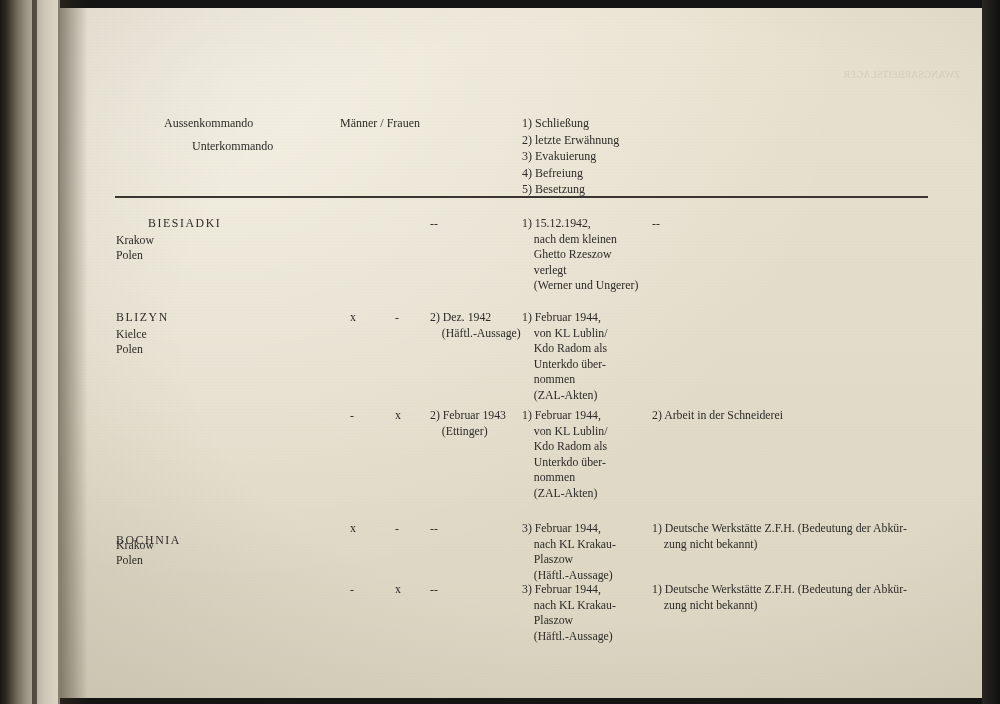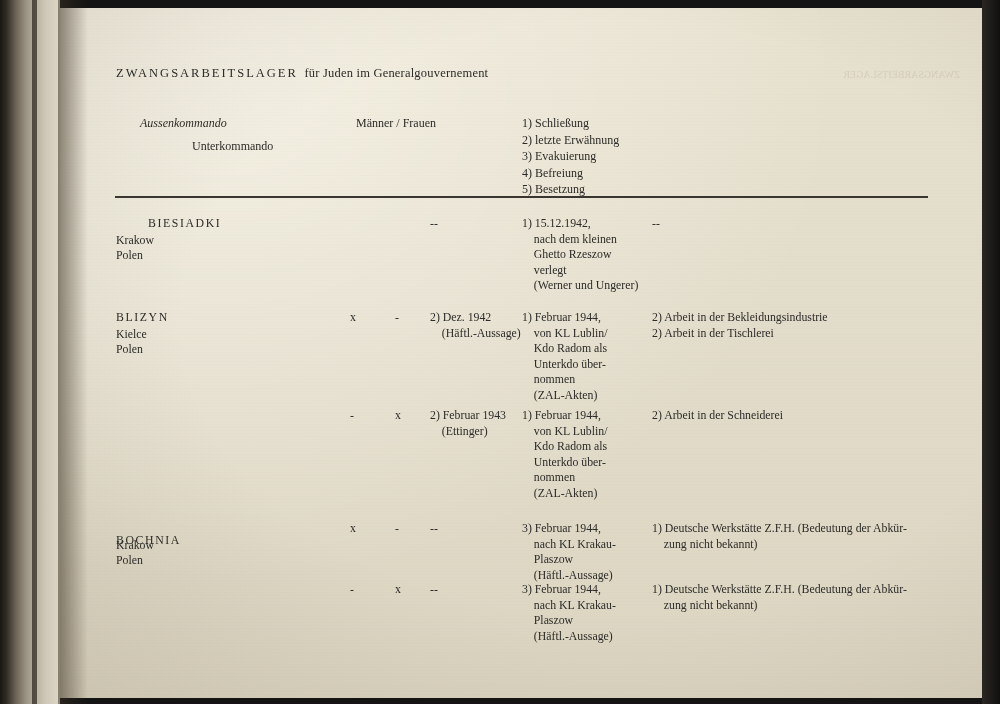--- a/index.html
+++ b/index.html
@@ -118,23 +118,23 @@
   }
 
   
   .hdr {
     position: absolute;
     font-size: 12px;
     line-height: 16.5px;
     color: #2c2b27;
     white-space: pre;
   }
-  .hdr-c1 { left: 80px;  top: 107px; font-style: italic; }
+  .hdr-c1 { left: 104px;  top: 107px; }
   .hdr-c1b{ left: 132px; top: 130px; }
-  .hdr-c2 { left: 296px; top: 107px; }
+  .hdr-c2 { left: 280px; top: 107px; }
   .hdr-c3 { left: 370px; top: 107px; }
   .hdr-c4 { left: 462px; top: 107px; }
   .hdr-c5 { left: 592px; top: 107px; }
 
   .rule {
     position: absolute;
     left: 55px; top: 188px;
     width: 813px; height: 2px;
     background: #38362f;
   }
@@ -187,23 +187,20 @@
   <div class="gutter"></div>
   <div class="page-edge-dark"></div>
 
   <div class="page">
     <div class="page-grain"></div>
     <div class="ghost" style="left:600px; top:60px; width:300px;">ZWANGSARBEITSLAGER</div>
     <div class="page-vignette"></div>
 
     <div class="content">
 
-      <div class="doc-title">
-        <span>ZWANGSARBEITSLAGER</span><span class="sub">&nbsp;&nbsp;</span><span class="sub">für Juden im Generalgouvernement</span>
-      </div>
 
       <div class="hdr hdr-c1">Aussenkommando</div>
       <div class="hdr hdr-c1b">Unterkommando</div>
       <div class="hdr hdr-c2">Männer / Frauen</div>
       <div class="hdr hdr-c4">1) Schließung
 2) letzte Erwähnung
 3) Evakuierung
 4) Befreiung
 5) Besetzung</div>
 
@@ -229,22 +226,20 @@
         <div class="cell col-sexM" style="top:0;">x</div>
         <div class="cell col-sexF" style="top:0;">-</div>
         <div class="cell col-op" style="top:0;">2) Dez. 1942
     (Häftl.-Aussage)</div>
         <div class="cell col-cl" style="top:0;">1) Februar 1944,
     von KL Lublin/
     Kdo Radom als
     Unterkdo über-
     nommen
     (ZAL-Akten)</div>
-        <div class="cell col-emp" style="top:0;">2) Arbeit in der Bekleidungsindustrie
-2) Arbeit in der Tischlerei</div>
       </div>
 
       <div class="row" style="left:0; top:400px; width:922px; height:96px;">
         <div class="cell col-sexM" style="top:0;">-</div>
         <div class="cell col-sexF" style="top:0;">x</div>
         <div class="cell col-op" style="top:0;">2) Februar 1943
     (Ettinger)</div>
         <div class="cell col-cl" style="top:0;">1) Februar 1944,
     von KL Lublin/
     Kdo Radom als

